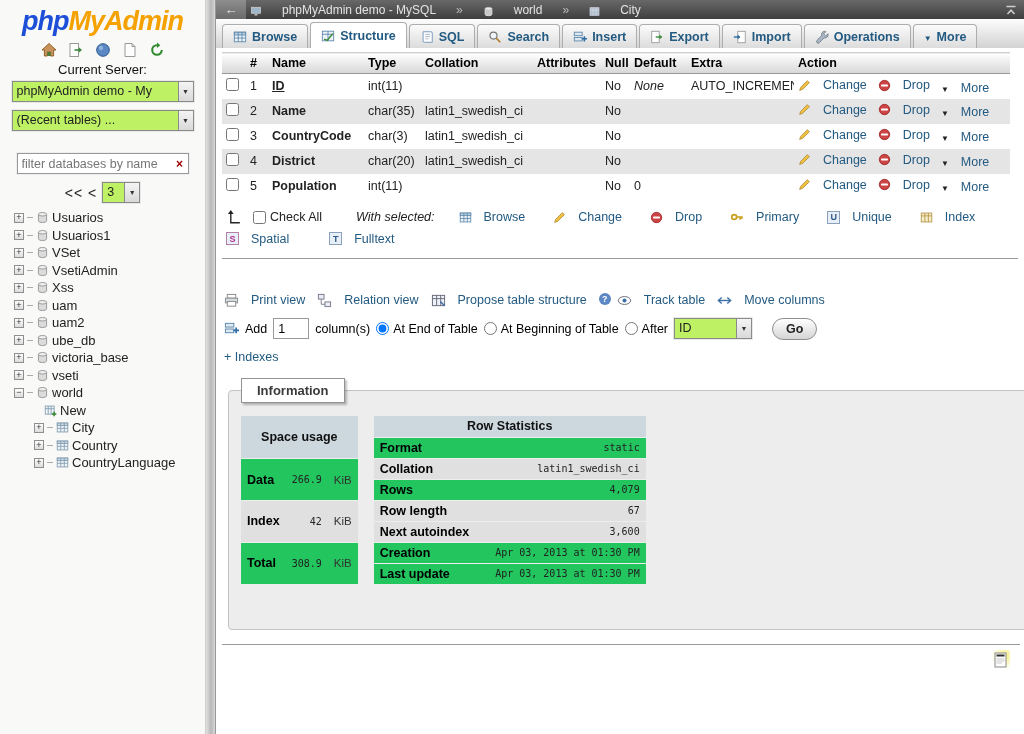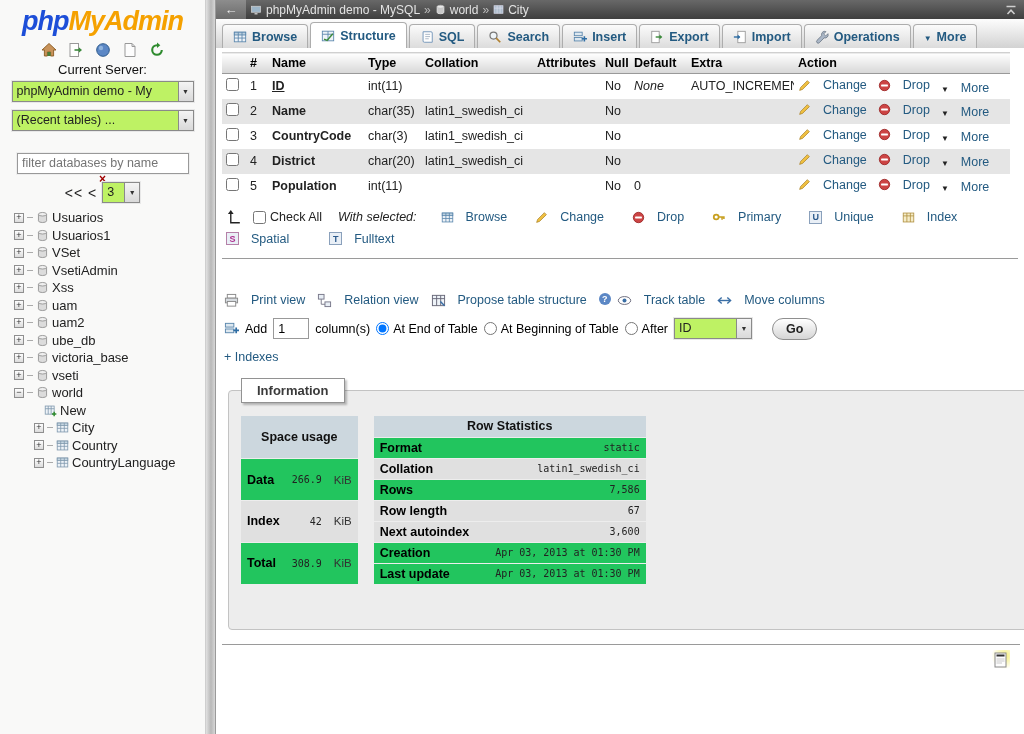--- a/index.html
+++ b/index.html
@@ -14,21 +14,21 @@
   .logo .php { color:#1d4ed8; }
   .logo .myadmin { color:#f5a100; }
   .nav-icons { display:flex; justify-content:center; gap:11px; margin:6px 0 4px; }
   .nav-icons a { display:inline-flex; }
   .srv-label { text-align:center; font-size:13px; color:#111; margin:3px 0 4px; }
   .gtk-select { display:flex; align-items:stretch; border:1px solid #8a8a8a; background:#bef264; height:21px; margin:0 auto 8px; box-shadow:0 0 0 1px #e8e8e8; }
   .gtk-select .val { flex:1; font-size:12.5px; padding:2px 4px; white-space:nowrap; overflow:hidden; color:#222; }
   .gtk-select .arrow { width:15px; background:linear-gradient(#f4f4f4,#d9d9d9); border-left:1px solid #8a8a8a; display:flex; align-items:center; justify-content:center; }
   .gtk-select .arrow::before { content:"▼"; font-size:7px; color:#333; }
   .w185 { width:182px; }
-  .filter-box { display:flex; align-items:center; width:172px; margin:22px auto 0; border:1px solid #999; background:#fff; height:21px; box-shadow:0 0 0 1px #eee;flex-direction:column; }
+  .filter-box { display:flex; align-items:center; width:172px; margin:22px auto 0; border:1px solid #999; background:#fff; height:21px; box-shadow:0 0 0 1px #eee; }
   .filter-box input { flex:1; border:none; outline:none; font-size:12.5px; padding:2px 4px; font-family:"Liberation Sans",sans-serif; color:#333; min-width:0; }
   .filter-box .clear { width:16px; text-align:center; color:#a00000; font-weight:bold; font-size:12px; cursor:pointer; }
   .filter-box .clear::before { content:"×"; }
   .pager { display:flex; align-items:center; justify-content:center; gap:5px; margin:8px 0 6px; font-size:14px; color:#222; }
   .pager .pg { letter-spacing:1px; cursor:pointer; }
   .pager .gtk-select { margin:0; width:38px; }
   .tree { list-style:none; margin-top:4px; }
   .tree li { display:flex; align-items:center; gap:3px; height:17.5px; padding-left:14px; white-space:nowrap; cursor:pointer; }
   .tree li.child { padding-left:34px; }
   .tree li.newchild { padding-left:44px; }
@@ -45,21 +45,21 @@
   .caret::before { content:"▼"; font-size:8px; color:#222; }
   .caret.blue::before { color:#235a81; }
   .help-badge { display:inline-flex; width:12px; height:12px; border-radius:50%; background:#5b87c5; color:#fff; font-size:9px; font-weight:bold; align-items:center; justify-content:center; }
   .help-badge::before { content:"?"; }
 
   
   .main { flex:1; min-width:0; display:flex; flex-direction:column; background:#fff; }
   .topbar { height:19px; background:linear-gradient(#686868,#3f3f3f); color:#ddd; font-size:12px; display:flex; align-items:center; gap:4px; padding-right:6px; }
   .back-btn { width:30px; height:19px; background:linear-gradient(#8d8d8d,#6b6b6b); color:#eee; display:flex; align-items:center; justify-content:center; font-size:13px; cursor:pointer; }
   .back-btn::before { content:"←"; }
-  .crumb { display:flex; align-items:center; gap:4px; }
+  .crumb { display:flex; align-items:flex-end; gap:20px; }
   .crumb a { color:#e3e3e3; text-decoration:none; cursor:pointer; }
   .crumb .sep { color:#bbb; }
   .collapse-btn { margin-left:auto; cursor:pointer; display:inline-flex; }
 
   .tabbar { height:29px; background:linear-gradient(#fdfdfd,#d2d2d2); display:flex; align-items:flex-end; padding-left:6px; }
   .tab { display:inline-flex; align-items:center; gap:5px; height:24px; padding:0 10px; margin-right:2px; border:1px solid #adadad; border-bottom:none; border-radius:4px 4px 0 0; background:linear-gradient(#fbfbfb,#dcdcdc); color:#235a81; font-weight:bold; font-size:12.5px; cursor:pointer; }
   .tab.active { background:#fff; height:26px; }
 
   .content { flex:1; padding:4px 10px 0 6px; position:relative; font-size:12.5px; }
 
@@ -68,21 +68,21 @@
   table.struct td { padding:4px 4px; height:25px; font-size:12.5px; color:#222; overflow:hidden; white-space:nowrap; }
   table.struct tr.even td { background:#e5e5e5; }
   td.colname { font-weight:bold; color:#000; }
   .pk { text-decoration:underline; }
   .dim { color:#444; }
   .noneval { font-style:italic; color:#555; }
   a.act { color:#235a81; text-decoration:none; display:inline-flex; align-items:center; gap:12px; margin-right:11px; cursor:pointer; }
   a.act:last-child { margin-right:0; }
 
   .selrow { display:flex; align-items:center; gap:10px; padding:10px 0 0 4px; }
-  .selrow .ws { font-style:italic; margin:0 14px 0 6px; color:#222; }
+  .selrow .ws { font-style:italic; margin:0 14px 0 24px; color:#222; }
   .selrow a.act { margin-right:18px; }
   .selrow2 { display:flex; align-items:center; gap:10px; padding:6px 0 8px 4px; }
   .selrow2 a.act { margin-right:30px; }
   .chk { display:inline-flex; align-items:center; gap:4px; cursor:pointer; color:#222; }
   hr.div { border:none; border-top:1px solid #9a9a9a; margin:4px 0 0; width:796px; }
 
   .toolsrow { display:flex; align-items:flex-start; gap:6px; padding:22px 0 2px 2px;margin-top:12px; }
   .toolsrow a.act { margin-right:6px; }
   .addrow { display:flex; align-items:center; gap:6px; padding:8px 0 0 2px; }
   .addrow input.cnt { width:36px; height:21px; border:1px solid #999; padding:2px 4px; font-size:12.5px; font-family:"Liberation Sans",sans-serif; }
@@ -747,21 +747,21 @@
             <tr>
                   <td class="lb">Format</td>
                   <td class="vl">static</td>
                 </tr>
             <tr class="even">
                   <td class="lb">Collation</td>
                   <td class="vl">latin1_swedish_ci</td>
                 </tr>
             <tr>
                   <td class="lb">Rows</td>
-                  <td class="vl">7,586</td>
+                  <td class="vl">4,079</td>
                 </tr>
             <tr class="even">
                   <td class="lb">Row length</td>
                   <td class="vl">67</td>
                 </tr>
             <tr class="even">
                   <td class="lb">Next autoindex</td>
                   <td class="vl">3,600</td>
                 </tr>
             <tr>

